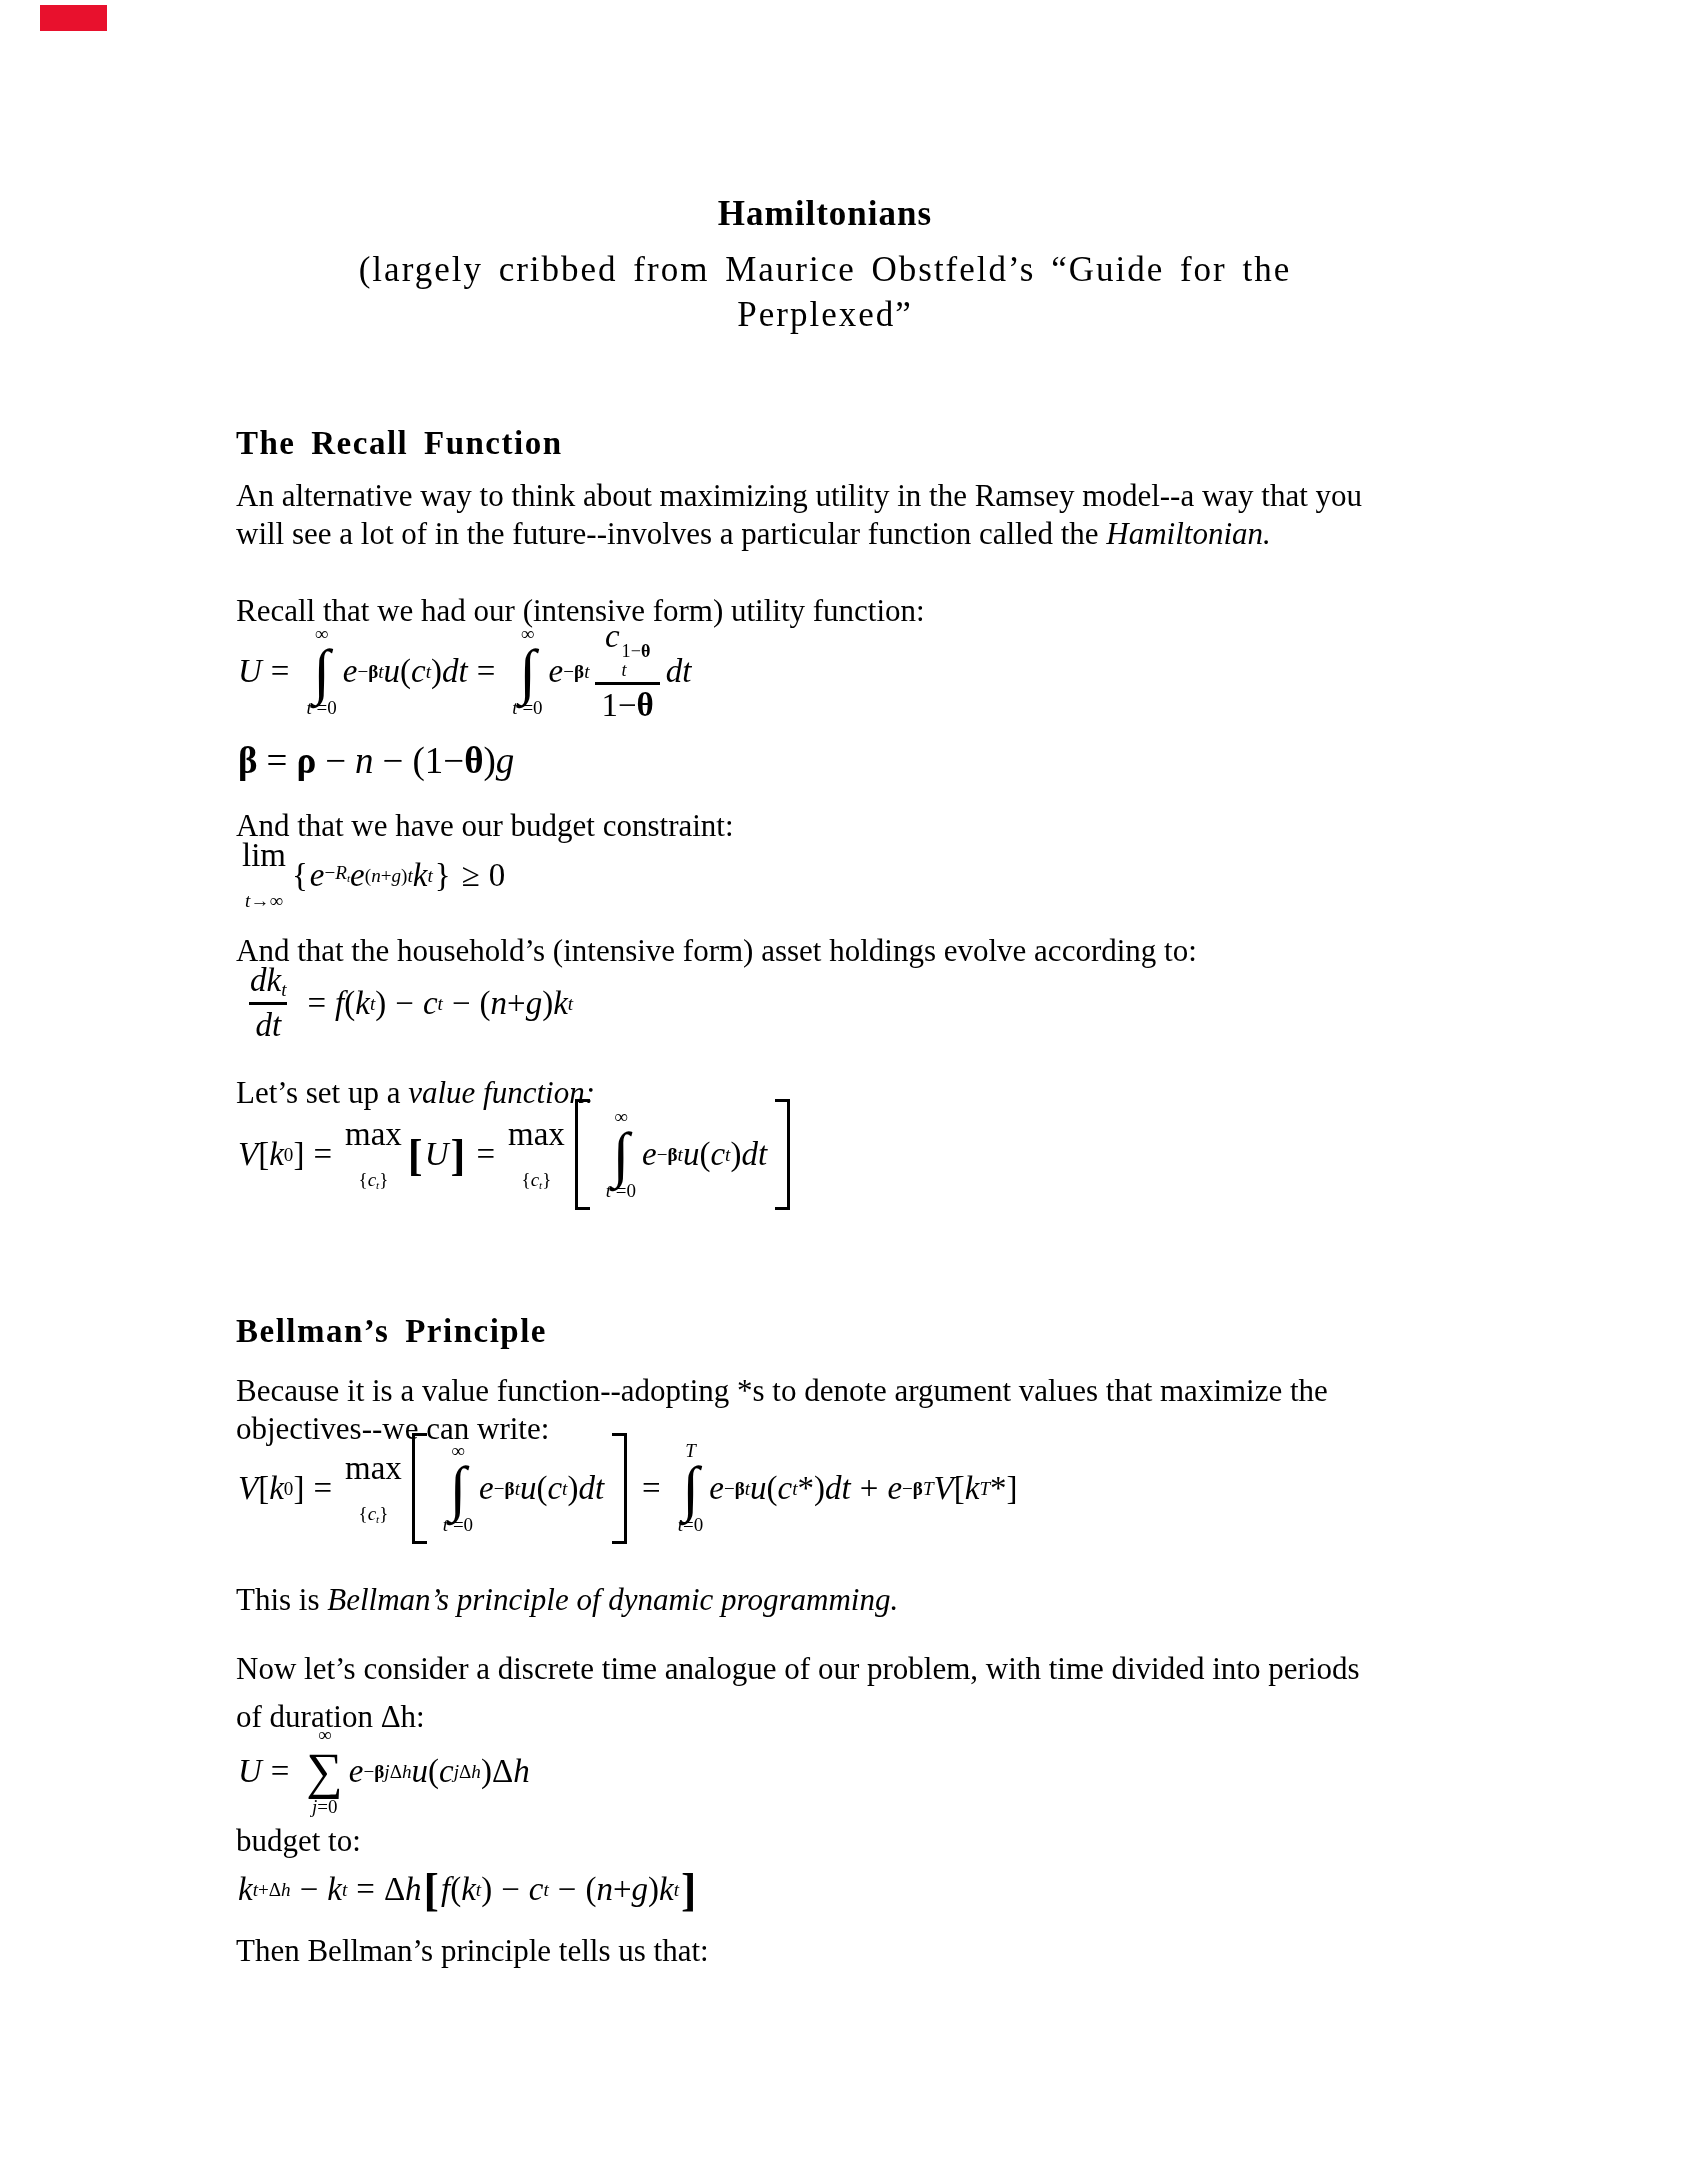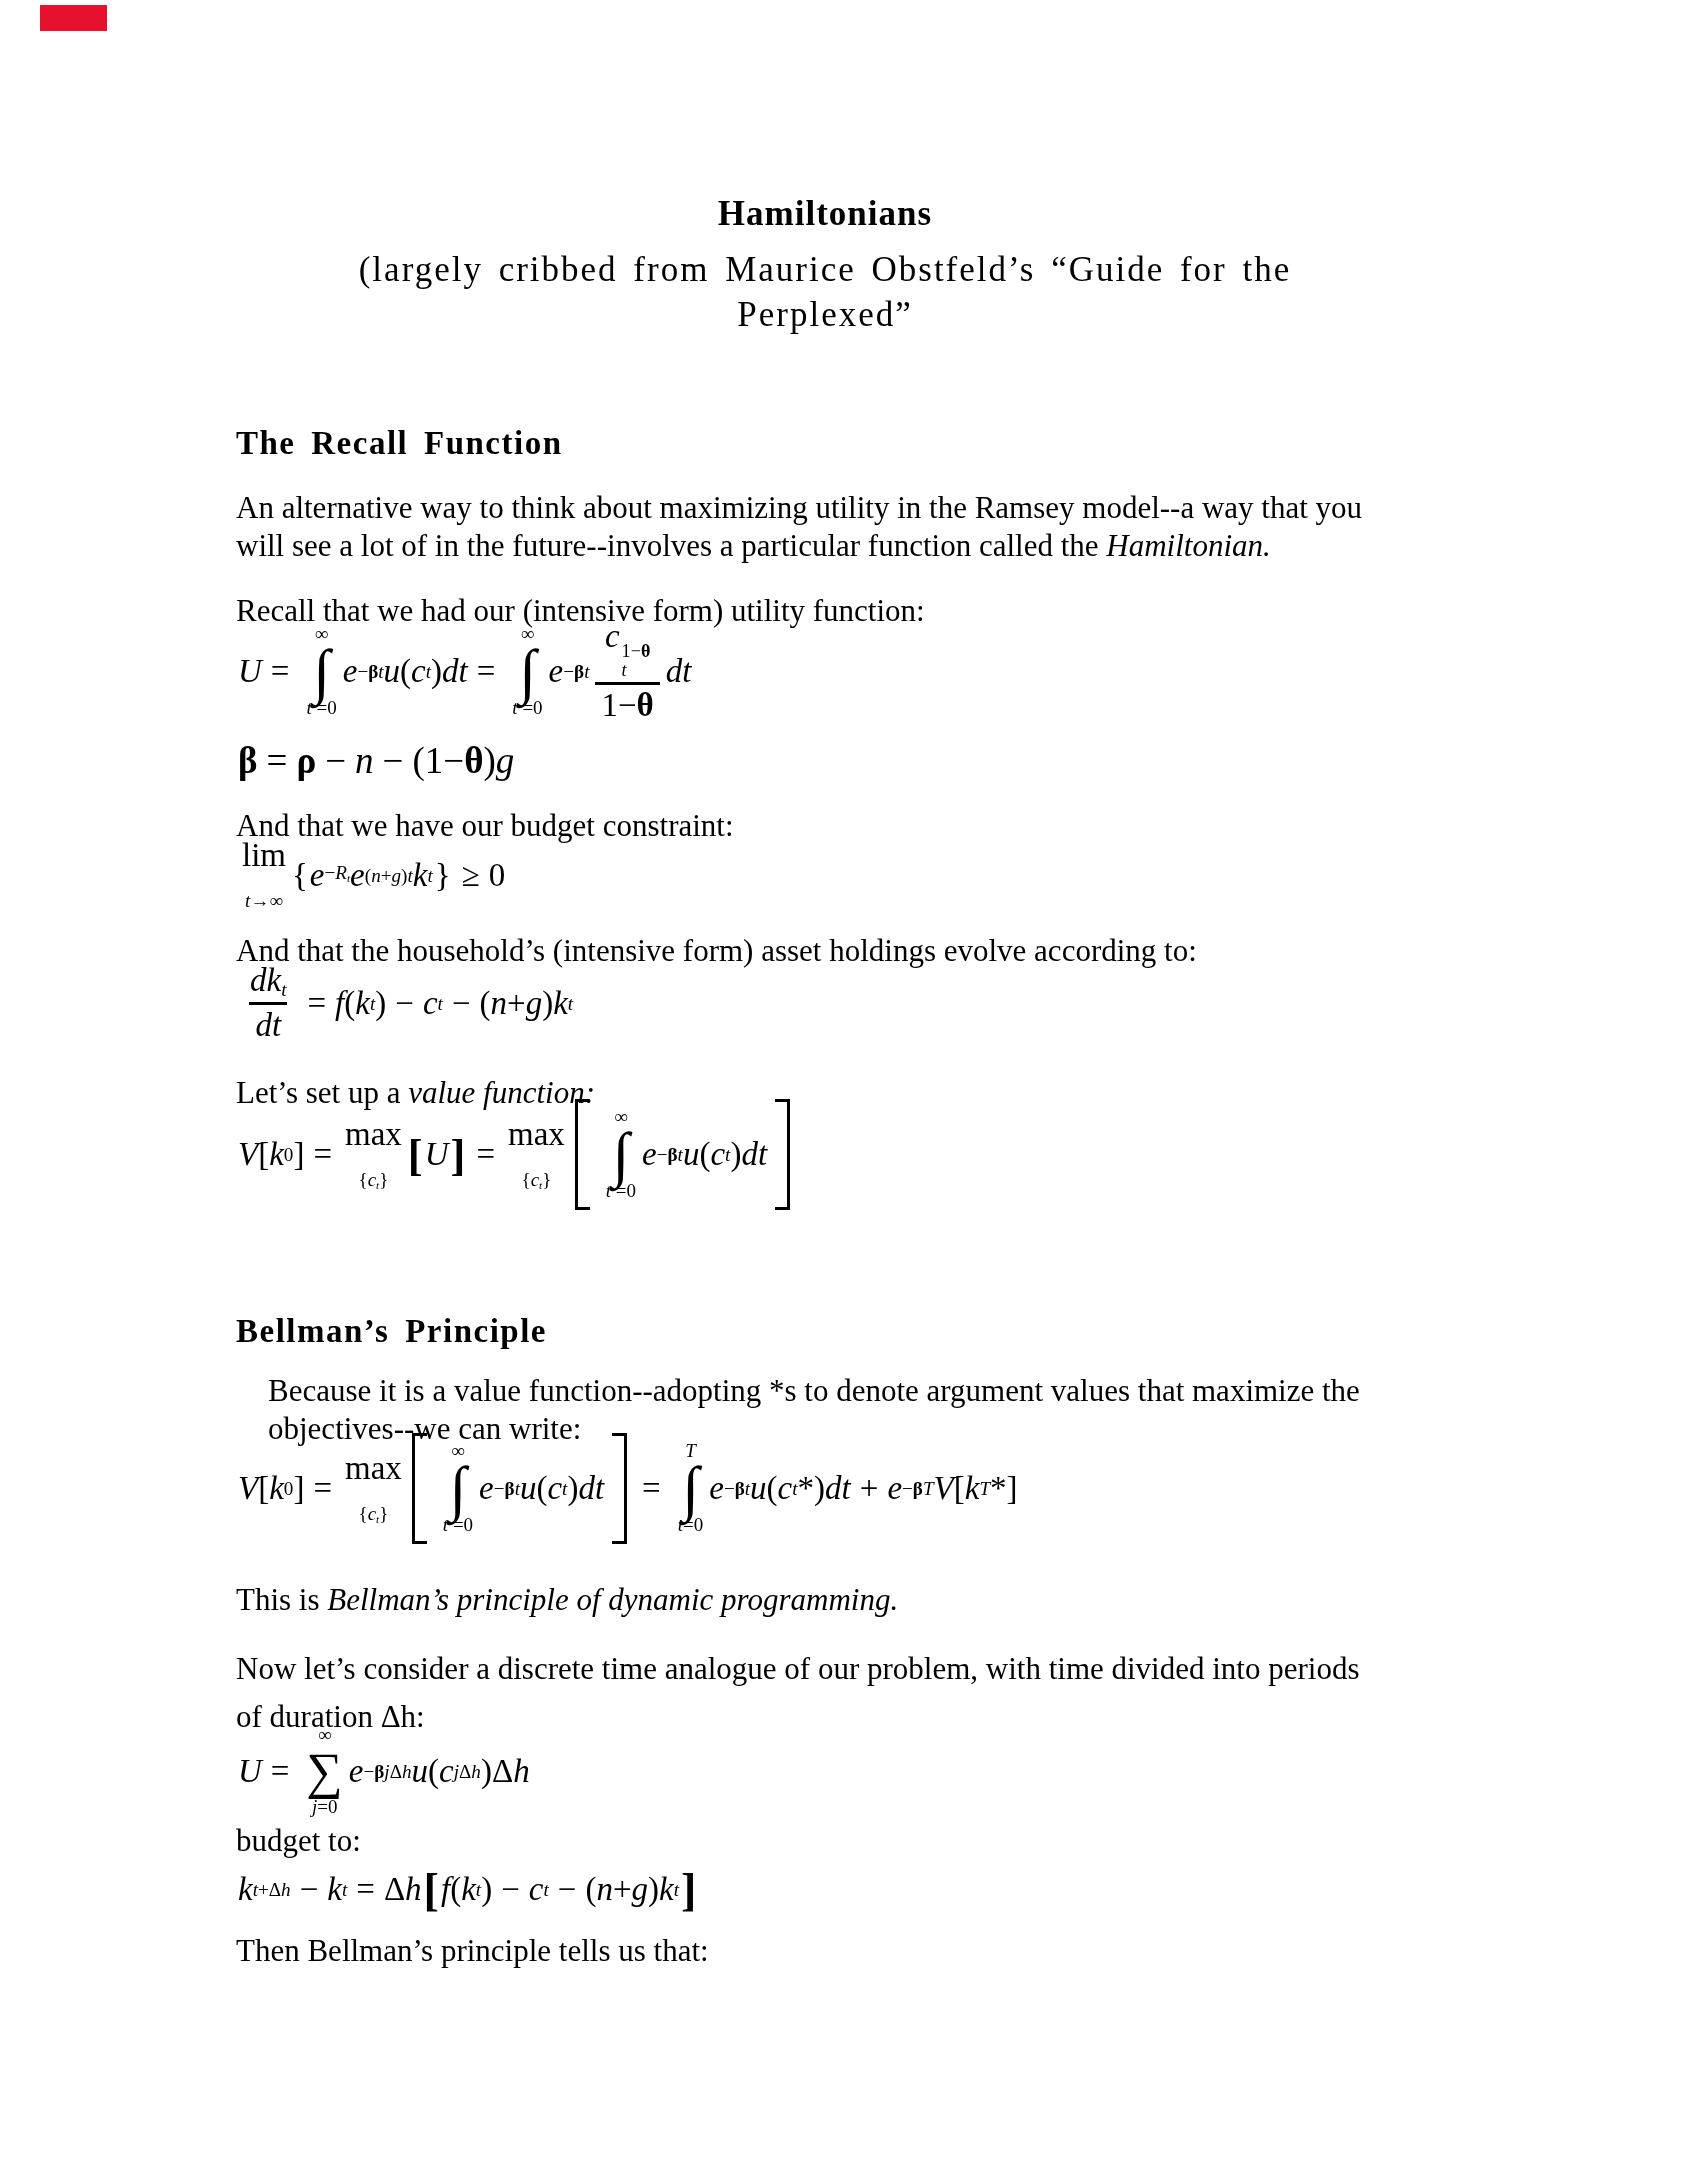--- a/index.html
+++ b/index.html
@@ -8,26 +8,26 @@
     font-family:"Liberation Serif","DejaVu Serif",serif;color:#000;overflow:hidden;
   }
   .abs{position:absolute;left:236px;width:1178px;}
   .center{text-align:center;}
   .doc-title{top:195px;font-size:35px;font-weight:bold;letter-spacing:1px;line-height:1.1;}
   .doc-subtitle{top:247px;font-size:35px;font-weight:normal;letter-spacing:2px;word-spacing:5px;line-height:45px;}
   .heading{font-size:33px;font-weight:bold;letter-spacing:1.5px;word-spacing:6px;}
   .h-vf{top:425px;}
   .h-bp{top:1313px;}
   .body-text{font-size:31px;line-height:38px;}
-  .p1{top:489px;}
+  .p1{top:477px;}
   .recall{top:592px;}
   .budget-label{top:807px;}
   .assets-label{top:932px;}
   .lets{top:1074px;}
-  .p2{top:1372px;margin-left:32px;}
+  .p2{top:1372px;}
   .thisis{top:1581px;}
   .p3{top:1645px;line-height:48px;}
   .subjectto{top:1822px;}
   .then{top:1932px;}
   .corner-mark{position:absolute;left:40px;top:5px;width:67px;height:26px;}
   
   .eq{position:absolute;left:238px;display:flex;align-items:center;font-size:33px;white-space:nowrap;}
   .eq-utility{top:612px;height:119px;}
   .eq-beta{top:738px;height:44px;font-size:37px;}
   .eq-budget{top:842px;height:67px;}

